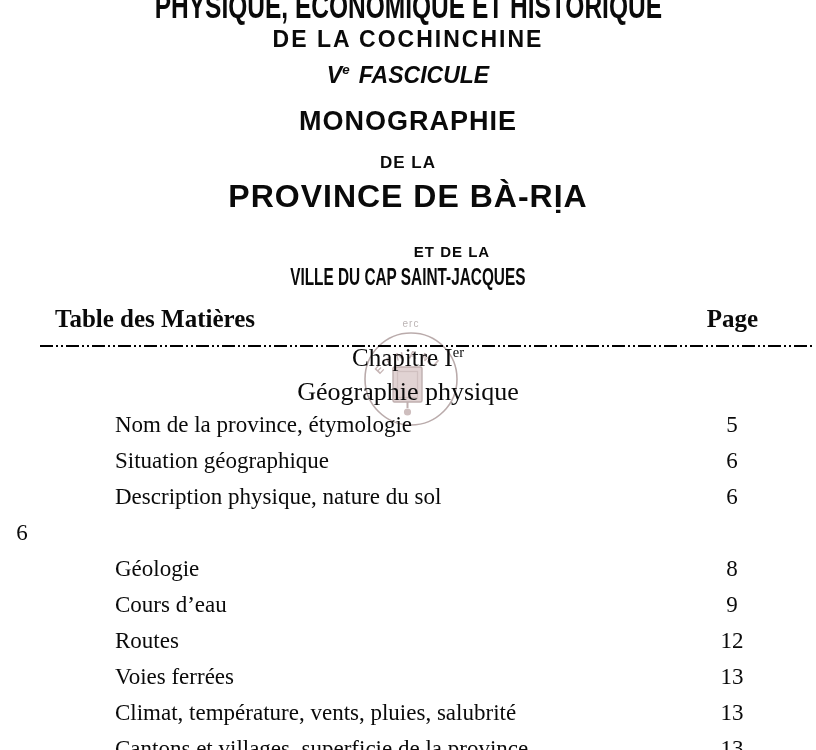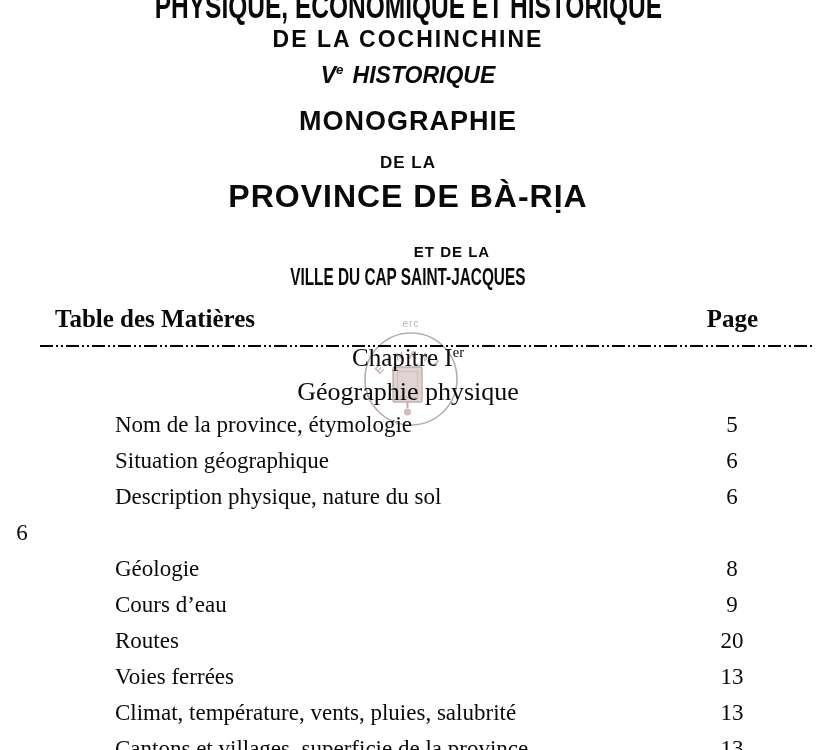--- a/index.html
+++ b/index.html
@@ -89,21 +89,21 @@
 
   <div class="content-layer">
 
     <div class="center-line h-series abs" style="position:absolute">
       <span class="squeeze sans-bold">PHYSIQUE, ÉCONOMIQUE ET HISTORIQUE</span>
     </div>
 
     <div class="center-line h-cochinchine serif-bold">DE LA COCHINCHINE</div>
 
     <div class="center-line h-fascicule serif-bold">
-      <span>V</span><sup class="ord">e</sup><span class="gap-left">HISTORIQUE</span>
+      <span>V</span><sup class="ord">e</sup><span class="gap-left">FASCICULE</span>
     </div>
 
     <div class="center-line h-monographie serif-bold">MONOGRAPHIE</div>
 
     <div class="center-line h-dela serif-bold">DE LA</div>
 
     <div class="center-line h-province serif-bold">PROVINCE DE BÀ-RỊA</div>
 
     <div class="center-line h-etdela serif-bold">ET DE LA</div>
 
@@ -143,21 +143,21 @@
         <div class="toc-row">
           <span class="toc-label">Géologie</span>
           <span class="toc-page">8</span>
         </div>
         <div class="toc-row">
           <span class="toc-label">Cours d’eau</span>
           <span class="toc-page">9</span>
         </div>
         <div class="toc-row">
           <span class="toc-label">Routes</span>
-          <span class="toc-page">20</span>
+          <span class="toc-page">12</span>
         </div>
         <div class="toc-row">
           <span class="toc-label">Voies ferrées</span>
           <span class="toc-page">13</span>
         </div>
         <div class="toc-row">
           <span class="toc-label">Climat, température, vents, pluies, salubrité</span>
           <span class="toc-page">13</span>
         </div>
         <div class="toc-row">

